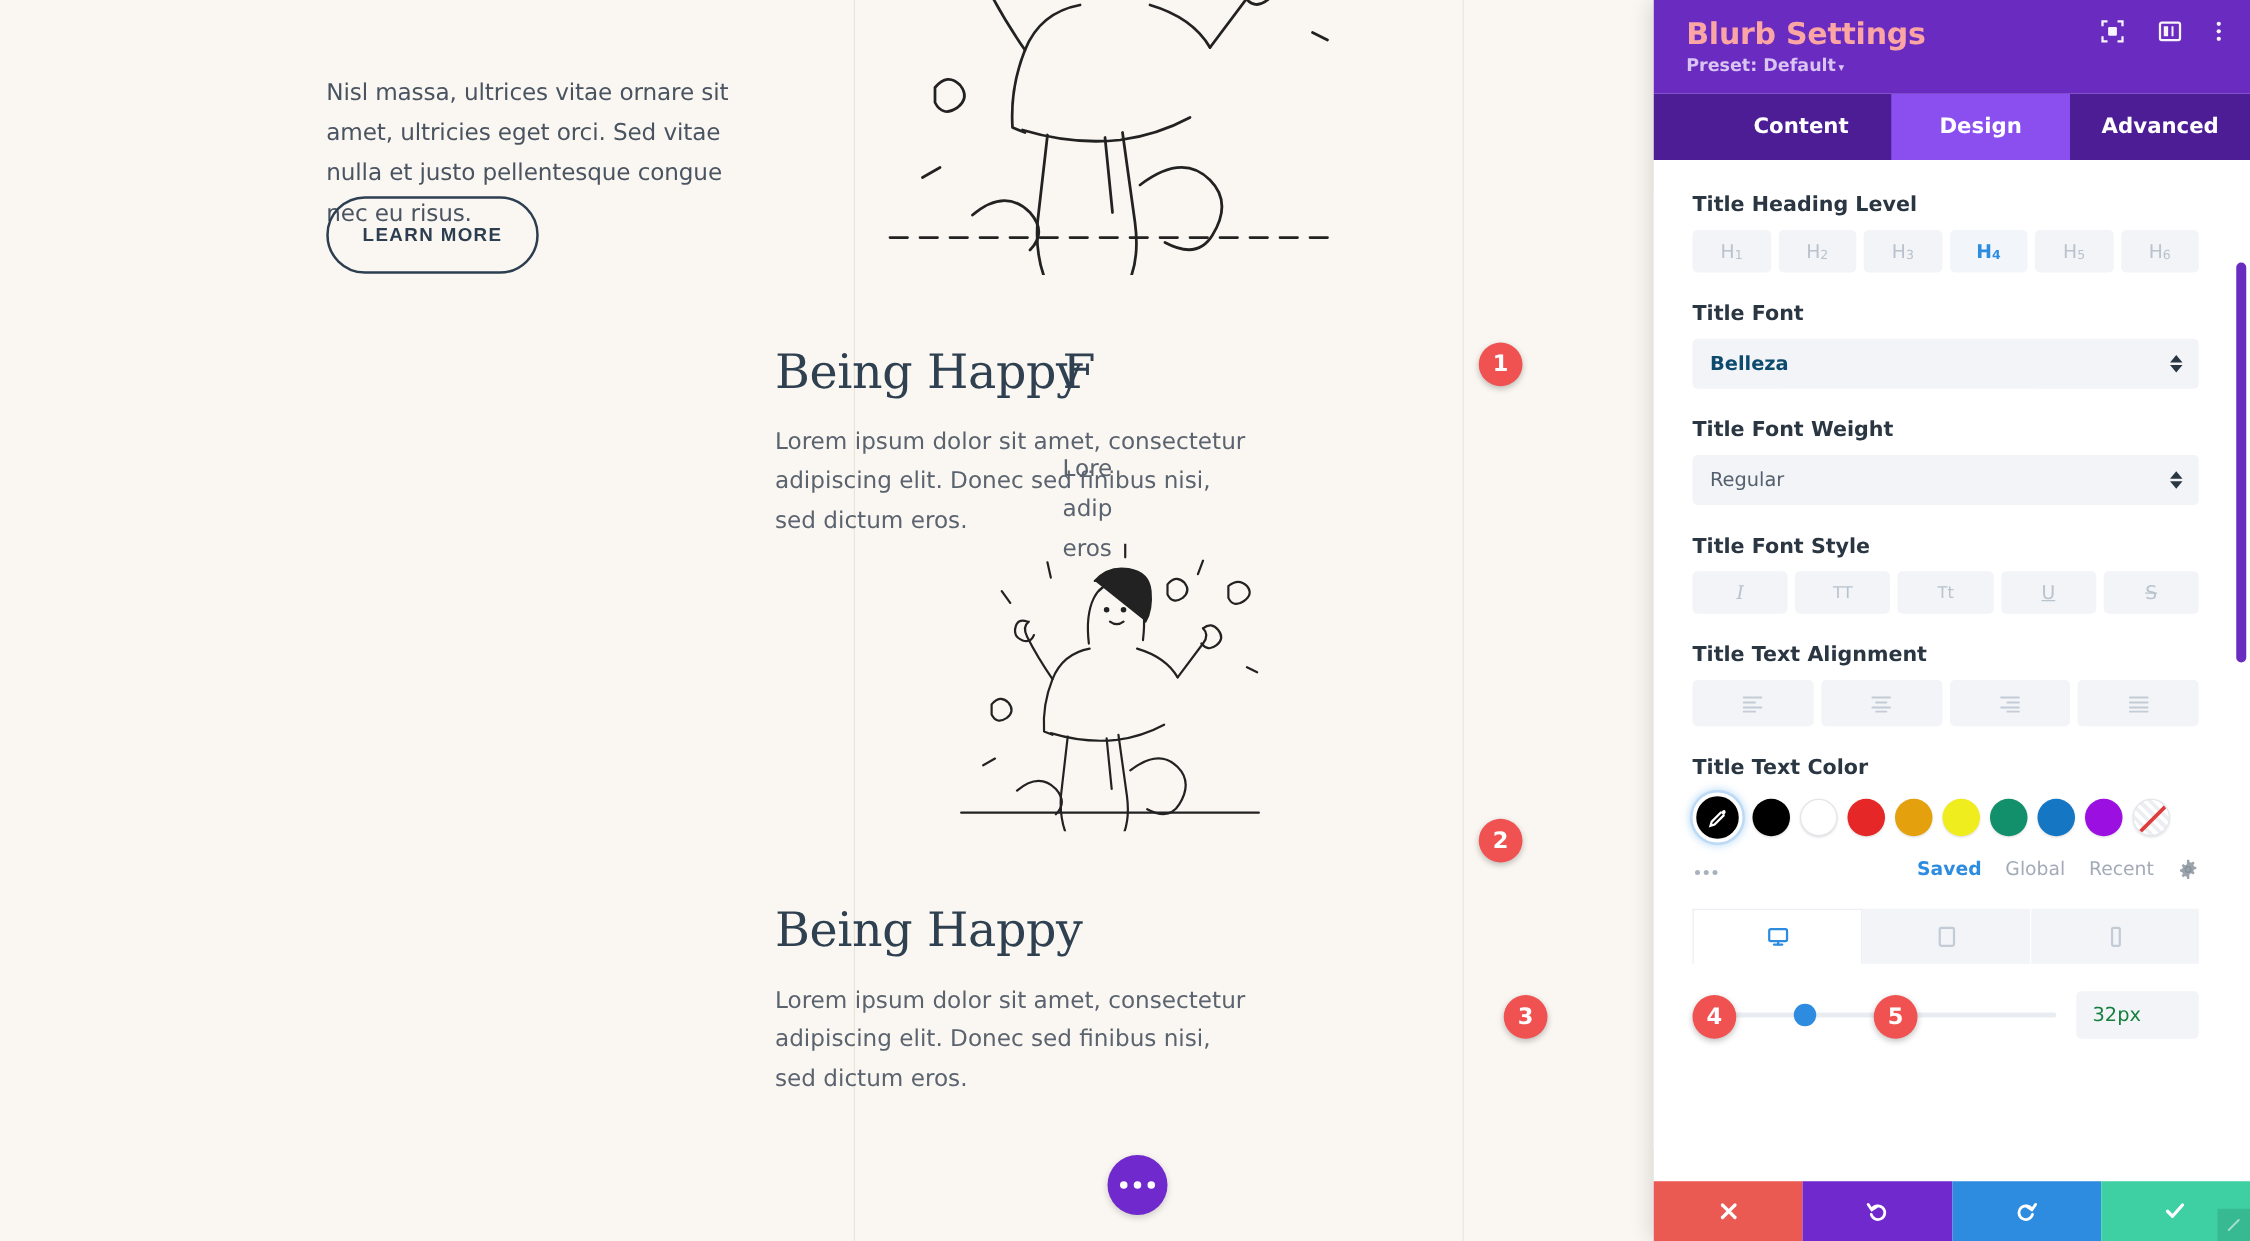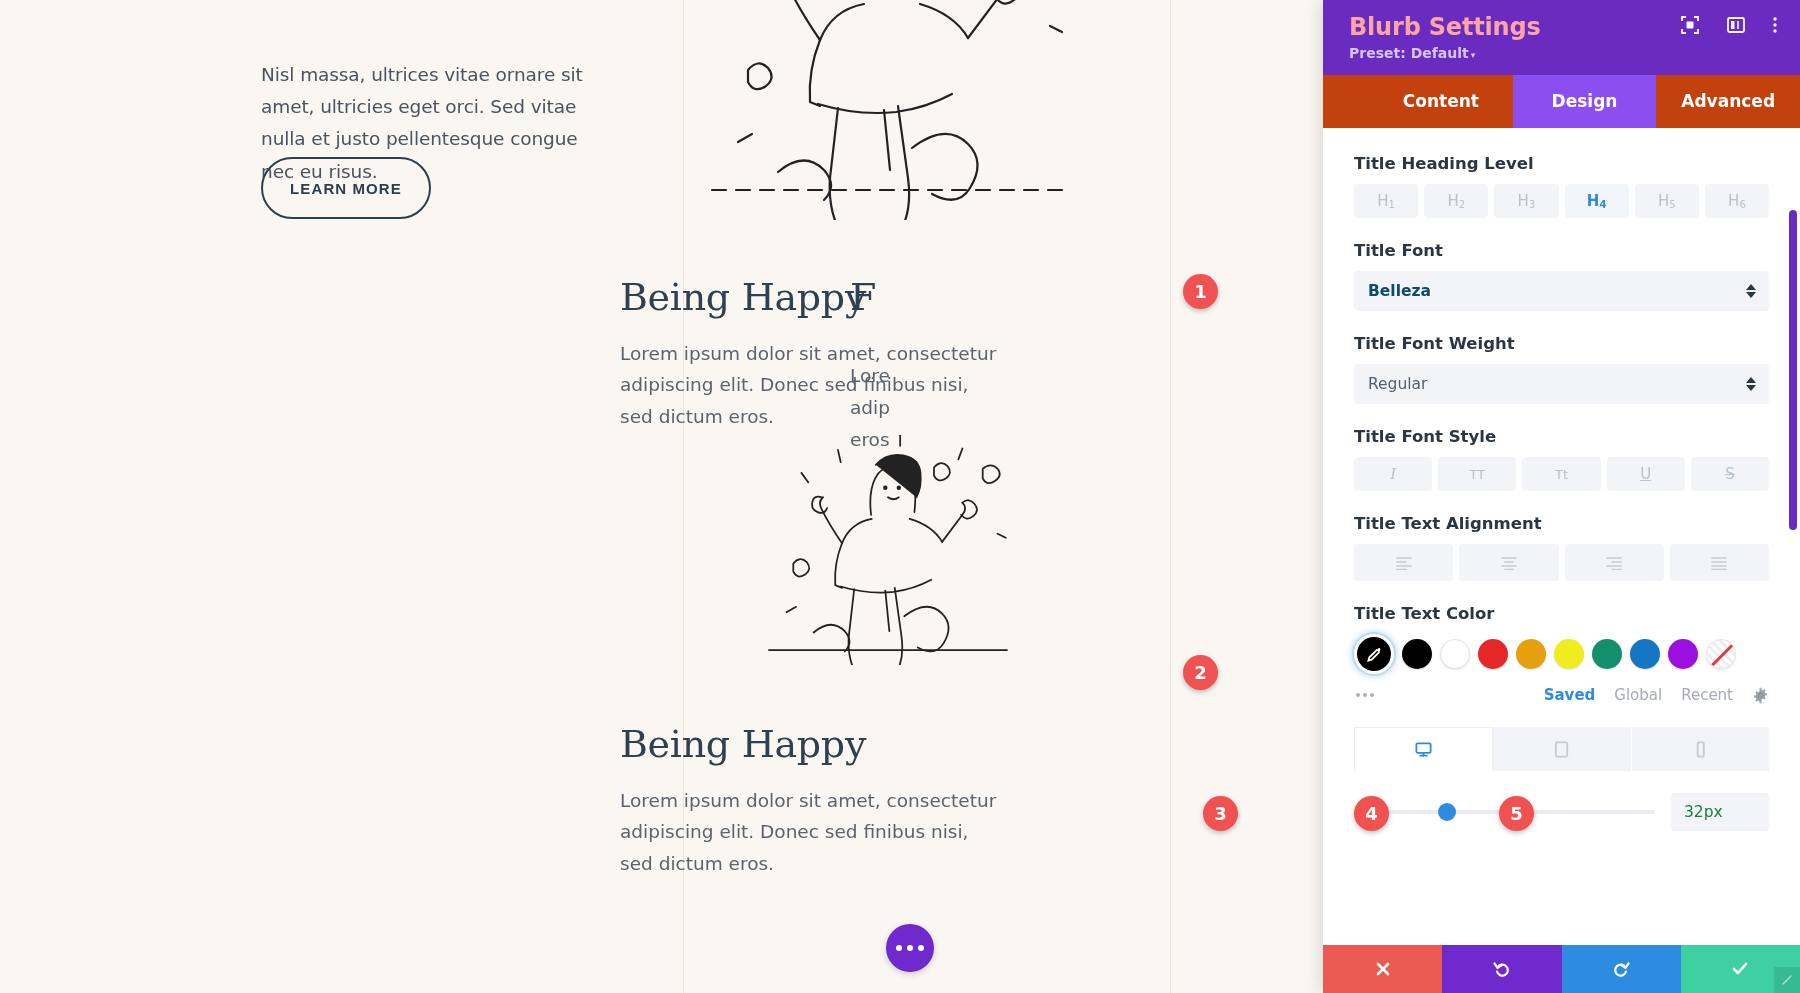--- a/index.html
+++ b/index.html
@@ -131,41 +131,41 @@
   .panel-preset .caret { font-size: 9px; margin-left: 2px; }
   .header-icons {
     position: absolute;
     right: 22px; top: 15px;
     display: flex; align-items: center; gap: 26px;
   }
   .hicon { cursor: pointer; opacity: .95; line-height: 0; }
 
   .panel-tabs {
     display: flex;
-    background: #c2410c;
+    background: #4c1d95;
     flex: none;
     padding-left: 46px;
   }
   .panel-tab {
     flex: 1;
     text-align: center;
     padding: 16px 0 17px;
     color: #fff;
     font-size: 17px;
     font-weight: bold;
     cursor: pointer;
     font-family: "DejaVu Sans", sans-serif;
   }
   .panel-tab.active { background: #8b4ff0; }
 
   .panel-body {
     flex: 1;
     overflow: hidden;
     position: relative;
-    padding: 26px 31px 10px 31px;
+    padding: 26px 41px 10px 31px;
     background: #fff;
     border-radius: 28px;
   }
 
   .scrollbar-track {
     position: absolute;
     right: 3px; top: 82px;
     width: 8px; height: 320px;
     background: #6a2cc0;
     border-radius: 5px;
@@ -251,21 +251,21 @@
     background: repeating-linear-gradient(45deg,#fff,#fff 3px,#eceef1 3px,#eceef1 6px);
     position: relative; overflow: hidden; border: 1px solid #e3e6ea;
   }
   .swatch.none::after {
     content: ""; position: absolute;
     left: -4px; top: 13px; width: 40px; height: 3px;
     background: #e03b3b; transform: rotate(-45deg);
   }
 
   .color-meta {
-    display: flex; align-items: center;
+    display: flex; align-items: flex-end;
     margin-top: 12px;
   }
   .dots-btn { display: flex; gap: 3px; cursor: pointer; padding: 4px 2px; }
   .dots-btn i { width: 4px; height: 4px; background: #a8b2bf; border-radius: 50%; display: block; }
   .color-tabs {
     margin-left: auto;
     display: flex; align-items: center; gap: 19px;
   }
   .color-tab {
     font-size: 15px;

